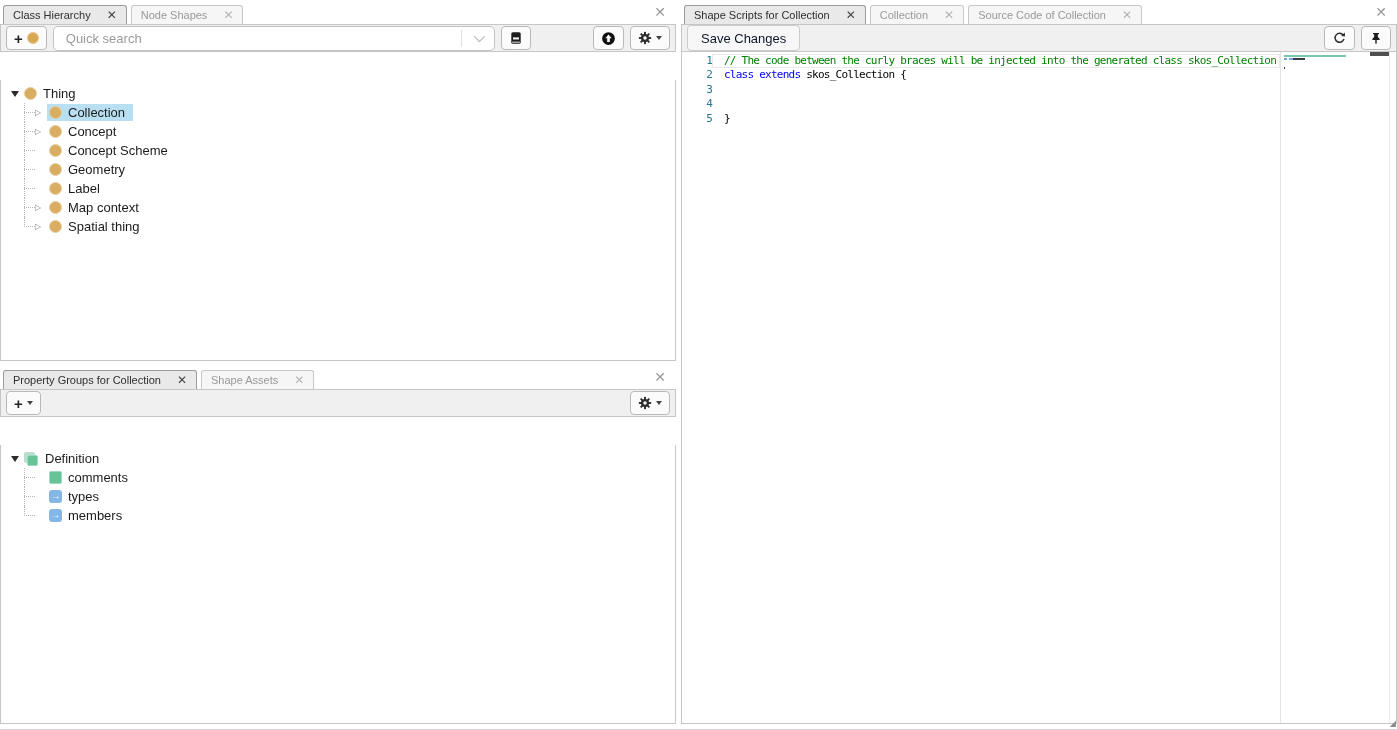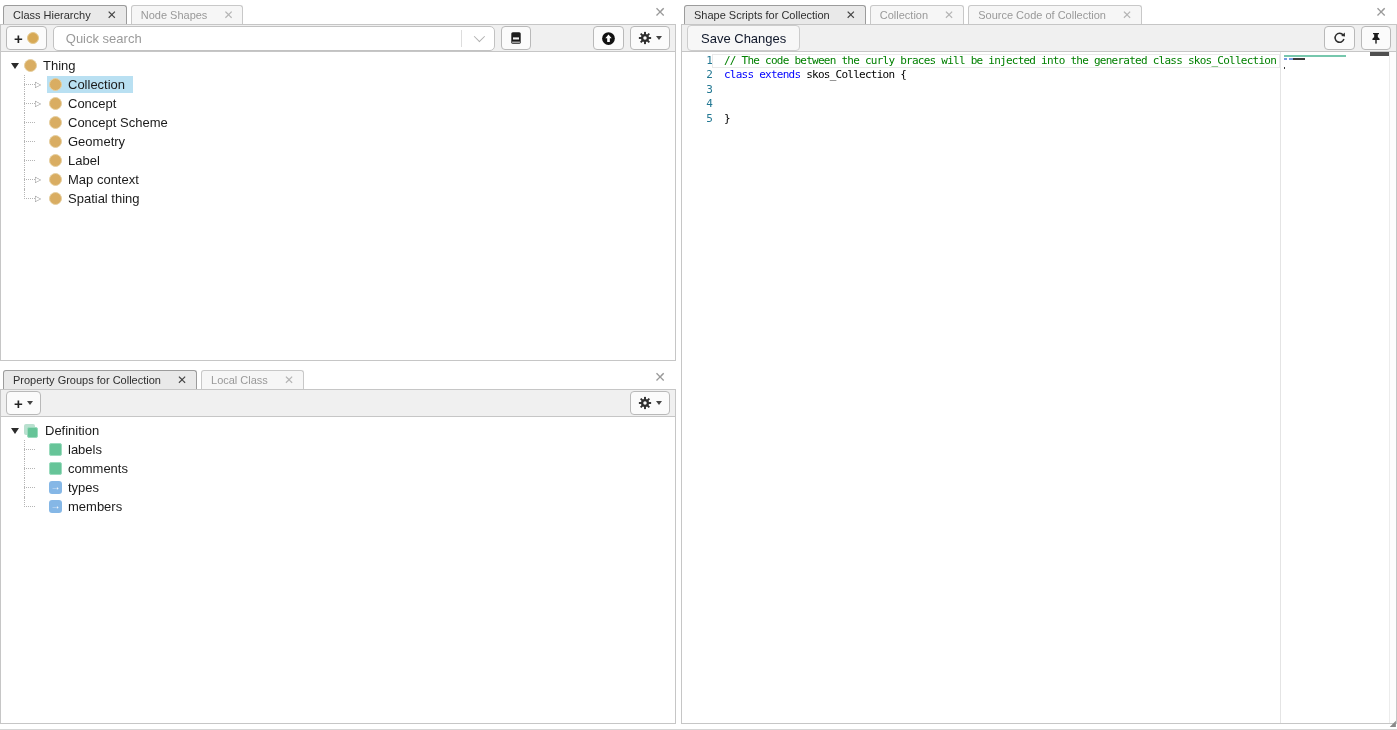--- a/index.html
+++ b/index.html
@@ -41,21 +41,21 @@
   .search-wrap input::placeholder { color:#9a9a9a; }
   .search-divider { position:absolute; right:33px; top:4px; bottom:4px; width:1px; background:#ddd; }
   .search-chevron { position:absolute; right:13px; top:8px; width:8px; height:8px;
                     border-right:1.5px solid #b0b0b0; border-bottom:1.5px solid #b0b0b0;
                     transform:rotate(45deg) translateY(-2px); }
 
   .save-btn { height:26px; padding:0 13px; background:#f7f7f7; border:1px solid #cccccc; border-radius:4px;
               color:#0f172a; font-size:13px; font-family:"Liberation Sans",sans-serif; }
 
   
-  .tree { flex:1; border:1px solid #c6c6c6; border-top:none; background:#fff; padding-top:4px; overflow:hidden; }
+  .tree { flex:1; border:1px solid #c6c6c6; border-top:none; background:#fff; padding-top:4px; overflow:hidden;margin-top:28px; }
   .tree-row { height:19px; display:flex; align-items:center; font-size:13px; color:#1b1b1b; cursor:default; }
   .tree-row.depth0 { padding-left:7px; }
   .tree-row.depth1 { padding-left:22px; }
   .root-marker { width:14px; display:flex; justify-content:center; }
   .root-marker::after { content:''; width:0; height:0; border-left:4.5px solid transparent;
                         border-right:4.5px solid transparent; border-top:6px solid #2b2b2b; }
   .connector { width:12px; height:19px; position:relative; flex:0 0 12px; }
   .connector::before { content:''; position:absolute; left:1px; top:0; bottom:0; border-left:1px dotted #b5b5b5; }
   .connector.last::before { bottom:9px; }
   .connector::after { content:''; position:absolute; left:1px; top:9px; width:11px; border-top:1px dotted #b5b5b5; }
@@ -219,21 +219,21 @@
   </section>
 
   <section class="panel panel-b">
     <div class="tabbar">
       <div id="tabs-b" style="display:flex;align-items:flex-end;">
           <div class="tab active">
             <span class="tab-label">Property Groups for Collection</span>
             <span class="tab-close">✕</span>
           </div>
           <div class="tab">
-            <span class="tab-label">Local Class</span>
+            <span class="tab-label">Shape Assets</span>
             <span class="tab-close">✕</span>
           </div>
         </div>
       <span class="panel-close">✕</span>
     </div>
     <div class="toolbar">
       <button class="tb-btn">
         <span class="plus-glyph">+</span>
         <span class="caret-down"></span>
       </button>
@@ -261,28 +261,20 @@
               <i class="front"></i>
             </span>
             <span class="tree-label">Definition</span>
           </span>
         </div>
         <div class="tree-row depth1">
           <span class="connector"></span>
           <span class="expander"></span>
           <span class="row-content">
             <span class="icon-group"></span>
-            <span class="tree-label">labels</span>
-          </span>
-        </div>
-        <div class="tree-row depth1">
-          <span class="connector"></span>
-          <span class="expander"></span>
-          <span class="row-content">
-            <span class="icon-group"></span>
             <span class="tree-label">comments</span>
           </span>
         </div>
         <div class="tree-row depth1">
           <span class="connector"></span>
           <span class="expander"></span>
           <span class="row-content">
             <span class="icon-property">→</span>
             <span class="tree-label">types</span>
           </span>

